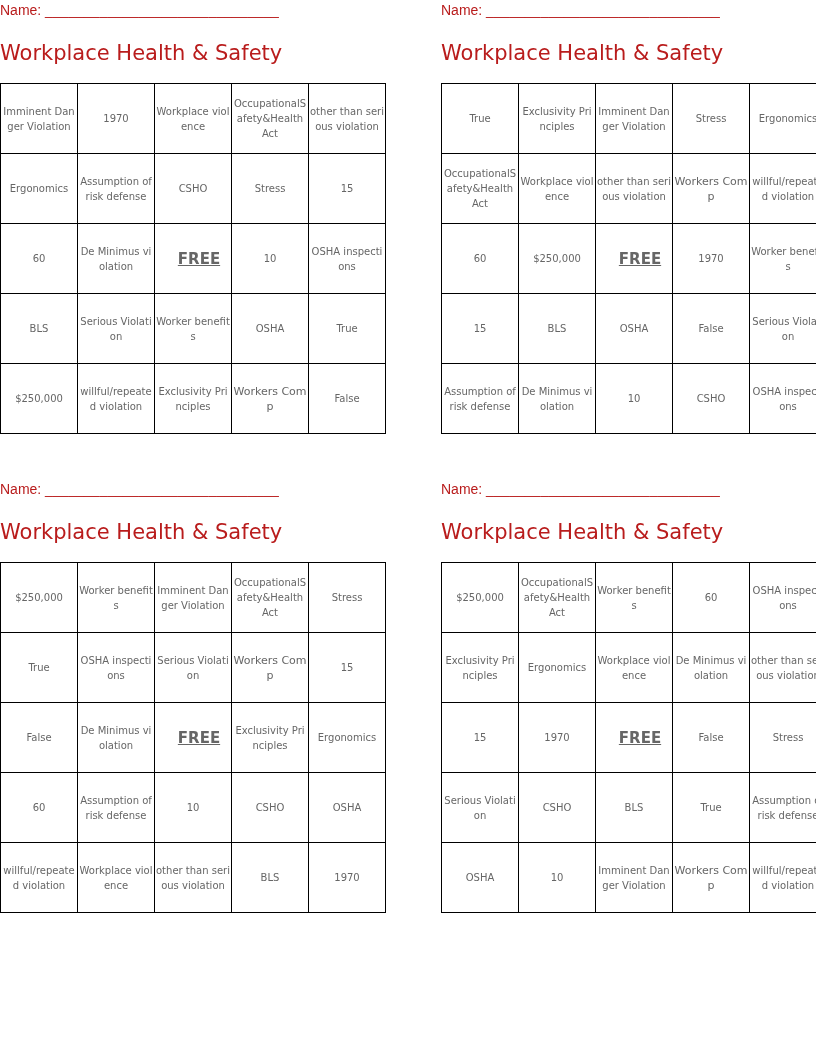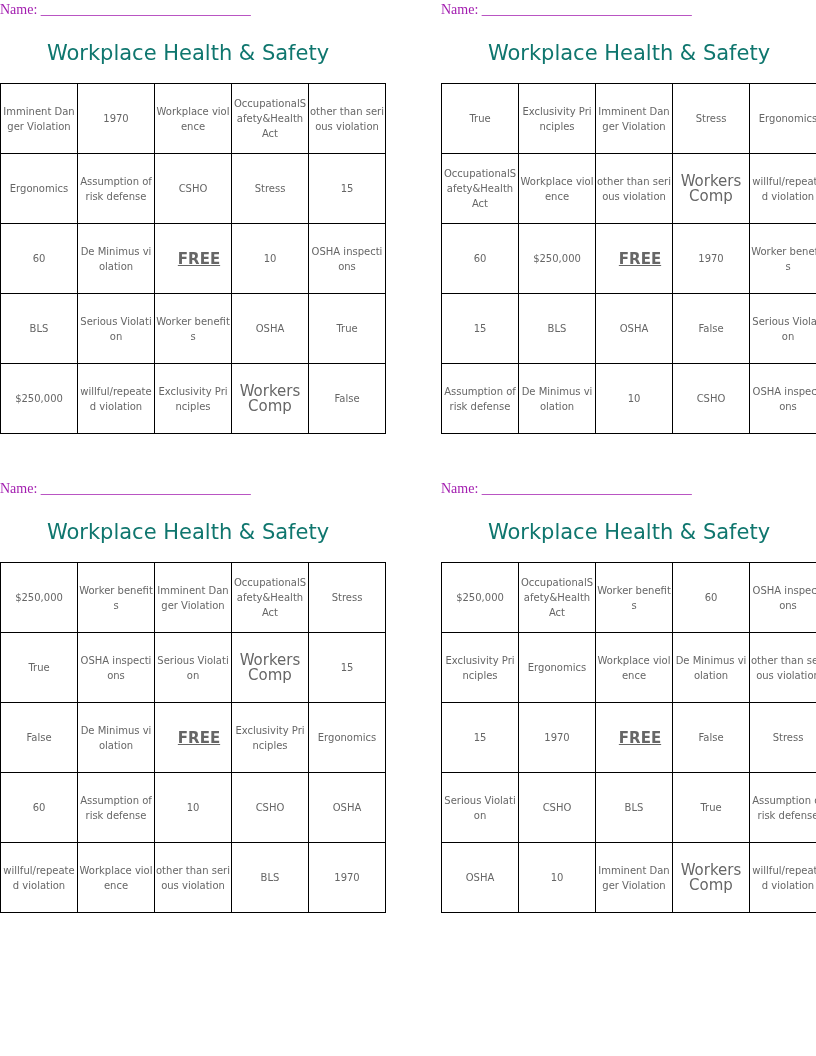--- a/index.html
+++ b/index.html
@@ -1,23 +1,23 @@
 <!DOCTYPE html>
 <html><head>
   <meta charset="utf-8">
   <style>
     html, body { margin: 0; padding: 0; background: #ffffff; }
     body { width: 816px; height: 1056px; position: relative; overflow: hidden; font-family: "DejaVu Sans", sans-serif; }
     .card { position: absolute; width: 376px; }
-    .name-line { position: absolute; left: 0; top: 2px; font-family: Liberation Serif, serif; font-size: 14px; color: #a21caf; white-space: nowrap; }
-    .title { position: absolute; left: 0; width: 376px; top: 41px; text-align: center; font-family: "DejaVu Sans", sans-serif; font-size: 21px; color: #0f766e; }
+    .name-line { position: absolute; left: 0; top: 2px; font-family: Liberation Sans, sans-serif; font-size: 14px; color: #b91c1c; white-space: nowrap; }
+    .title { position: absolute; left: 0; width: 376px; top: 41px; font-family: "DejaVu Sans", sans-serif; font-size: 21px; color: #b91c1c; }
     table.grid { position: absolute; left: 0; top: 83px; border-collapse: collapse; table-layout: fixed; width: 375px; }
     table.grid td { border: 1px solid #000; width: 74px; height: 69px; text-align: center; vertical-align: middle; color: #666; padding: 0 1px; font-family: "DejaVu Sans", sans-serif; line-height: 15px; overflow: hidden; word-break: break-all; }
     td.sz-s { font-size: 10px; }
-    td.sz-m { font-size: 15px; }
+    td.sz-m { font-size: 11px; }
     td.sz-l { font-size: 10px; }
     td.free span { font-size: 15px; font-weight: bold; text-decoration: underline; color: #666; margin-left: 12px; }
   </style>
 </head>
 <body>
 
 <div class="card" style="left:0; top:0;">
   <div class="name-line">Name: ______________________________</div>
   <div class="title">Workplace Health &amp; Safety</div>
   <table class="grid">

